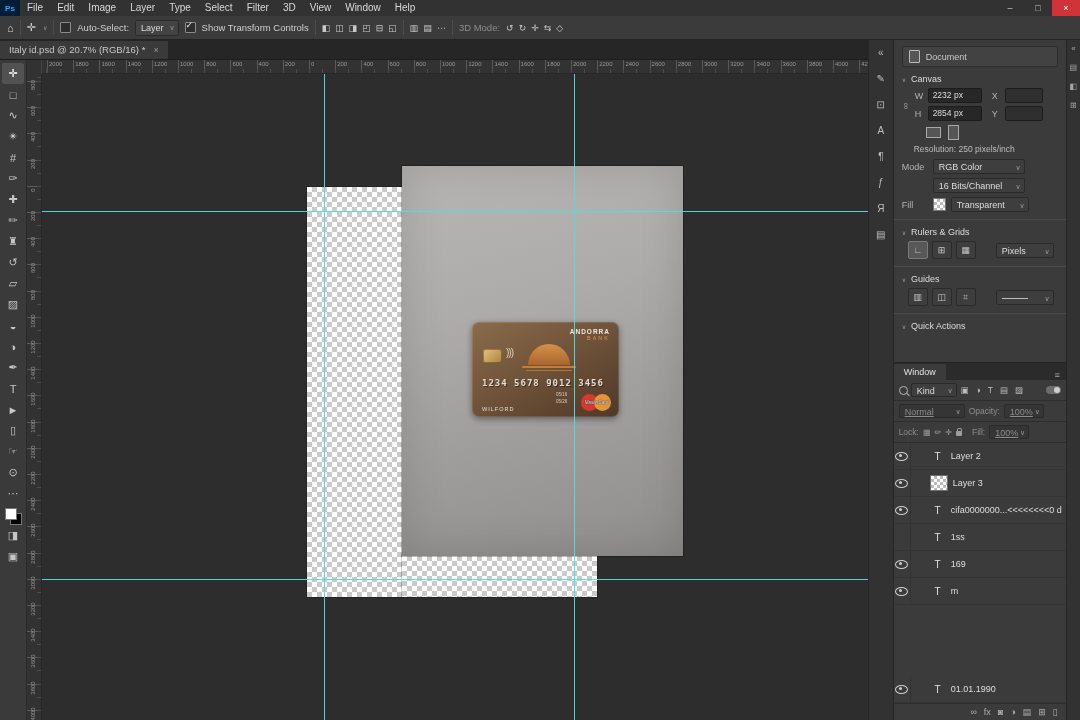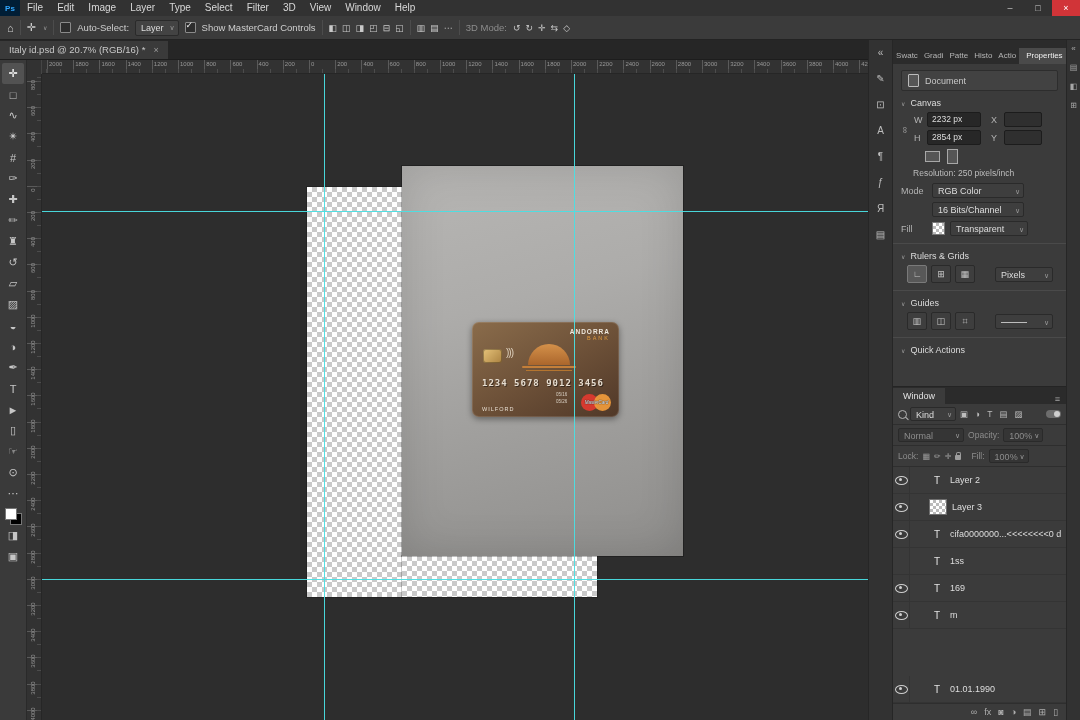--- a/index.html
+++ b/index.html
@@ -170,21 +170,21 @@
   .filter-row{display:flex;align-items:center;gap:3px;padding:3px 5px;border-bottom:1px solid #2e2e2e;}
   .mag{width:7px;height:7px;border:1px solid #b5b5b5;border-radius:50%;position:relative;flex:0 0 auto;}
   .mag::after{content:'';position:absolute;width:4px;height:1px;background:#b5b5b5;transform:rotate(45deg);
               right:-3px;bottom:-1px;}
   .dd.kind{width:46px;box-sizing:border-box;height:14px;line-height:14px;background:#3e3e3e;}
   .f-ic{font-size:8.5px;color:#bdbdbd;padding:0 1px;}
   .toggle{width:15px;height:8px;border-radius:4px;background:#6d6d6d;margin-left:auto;position:relative;}
   .toggle::after{content:'';position:absolute;right:1px;top:1px;width:6px;height:6px;border-radius:50%;background:#cfcfcf;}
   .blend-row,.lock-row{display:flex;align-items:center;gap:4px;padding:3px 5px;color:#8d8d8d;font-size:8.5px;
               border-bottom:1px solid #2e2e2e;}
-  .dd.dis{background:#353535;color:#8d8d8d;}
+  .dd.dis{background:#353535;color:#8d8d8d;text-decoration:underline;}
   .dd.blend{width:66px;box-sizing:border-box;}
   .dd.pct{width:40px;box-sizing:border-box;}
   .lk-ic{font-size:8px;color:#9d9d9d;}
   .padlock{width:6px;height:5px;background:#9d9d9d;position:relative;border-radius:1px;margin-top:3px;}
   .padlock::before{content:'';position:absolute;top:-3px;left:1px;width:3px;height:3px;border:1px solid #9d9d9d;
                    border-bottom:none;border-radius:2px 2px 0 0;}
   .layer-rows{flex:1;display:flex;flex-direction:column;overflow:hidden;}
   .layer-row{height:26px;flex:0 0 26px;display:flex;align-items:center;gap:5px;padding:0 4px 0 0;
              border-bottom:1px solid #343434;}
   .layer-row:last-child{margin-top:auto;}
@@ -244,21 +244,21 @@
   <div class="optionsbar">
     <span class="ob-ic">⌂</span>
     <span class="ob-sep"></span>
     <span class="ob-ic">✛</span>
       <span class="tiny-chev">∨</span>
     <span class="ob-sep"></span>
     <span id="auto-select-cb" class="cb"></span>
     <span>Auto-Select:</span>
     <span class="dd">Layer</span>
     <span id="transform-cb" class="cb checked"></span>
-    <span>Show MasterCard Controls</span>
+    <span>Show Transform Controls</span>
     <span class="ob-sep"></span>
     <span id="align-icons" class="icon-group">
         <span class="ob-ic small">◧</span>
         <span class="ob-ic small">◫</span>
         <span class="ob-ic small">◨</span>
         <span class="ob-ic small">◰</span>
         <span class="ob-ic small">⊟</span>
         <span class="ob-ic small">◱</span>
       </span>
     <span class="ob-sep"></span>
@@ -427,28 +427,20 @@
         <div class="strip-icon">✎</div>
         <div class="strip-icon">⊡</div>
         <div class="strip-icon">A</div>
         <div class="strip-icon">¶</div>
         <div class="strip-icon">ƒ</div>
         <div class="strip-icon">Я</div>
         <div class="strip-icon">▤</div>
       </div>
 
     <div class="panel-col">
-      <div class="ptabs" id="panel-tabs">
-          <span class="ptab">Swatc</span>
-          <span class="ptab">Gradi</span>
-          <span class="ptab">Patte</span>
-          <span class="ptab">Histo</span>
-          <span class="ptab">Actio</span>
-          <span class="ptab active">Properties</span>
-        </div>
 
       <div class="properties">
         <div class="doc-row">
           <span class="doc-ic"></span>
           <span>Document</span>
         </div>
 
         <div class="sec-head">
           <span class="chev">∨</span>
           <span>Canvas</span>

